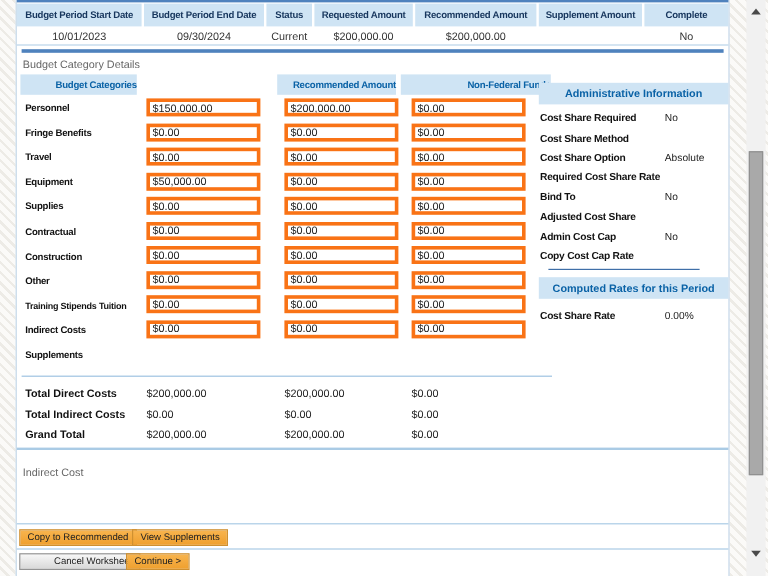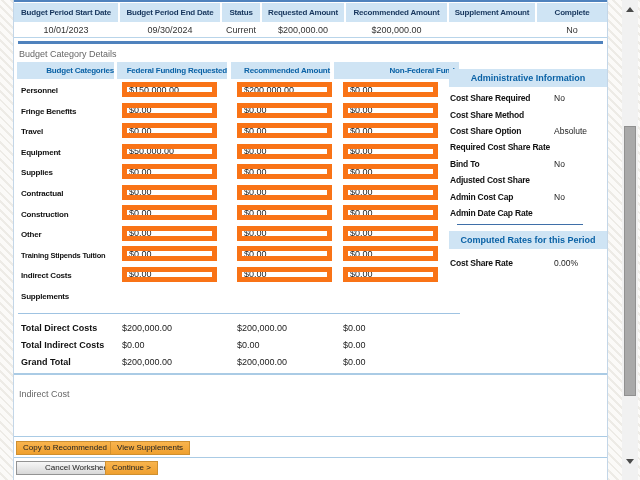--- a/index.html
+++ b/index.html
@@ -39,21 +39,21 @@
   }
   .ch1{left:0;width:97px;} .ch2{left:100px;width:110px;} .ch3{left:214px;width:99px;} .ch4{left:317px;width:125px;}
   .cat-rows{top:80px;left:3px;width:425px;}
   .cat-row{position:relative;height:20.56px;}
   .cat-label{
     position:absolute;left:4px;top:50%;transform:translateY(-50%);
     font-size:8px;font-weight:bold;color:#111;white-space:nowrap;letter-spacing:-0.2px;
   }
   .cat-input{
     position:absolute;top:2px;height:15px;width:95px;box-sizing:border-box;
-    border:5px solid #f97316;background:#fff;font-family:"Liberation Sans",sans-serif;
+    border:3px solid #f97316;background:#fff;font-family:"Liberation Sans",sans-serif;
     font-size:9px;color:#222;padding:0 2px;border-radius:0;
   }
   .ci1{left:105px;} .ci2{left:220px;} .ci3{left:326px;}
   .sub-line{top:313px;left:4px;width:442px;height:1px;background:#9fc3e2;}
   
   .totals{top:319px;left:0;width:446px;}
   .tot-row{position:relative;height:17.2px;}
   .tot-label{position:absolute;left:7px;top:50%;transform:translateY(-50%);font-size:9px;font-weight:bold;color:#111;white-space:nowrap;}
   .tot-val{position:absolute;top:50%;transform:translateY(-50%);font-size:9px;color:#222;white-space:nowrap;}
   .tv1{left:108px;} .tv2{left:223px;} .tv3{left:329px;}
@@ -120,21 +120,20 @@
     <div class="cell w6"></div>
     <div class="cell w7">No</div>
   </div>
   <div class="abs thin-line"></div>
   <div class="abs thick-line"></div>
 
   <div class="abs section-label" id="bcd-label">Budget Category Details</div>
 
   <div class="abs cat-head">
     <div class="cell ch1">Budget Categories</div>
-    <div class="cell ch2">Federal Funding Requested</div>
     <div class="cell ch3">Recommended Amount</div>
     <div class="cell ch4">Non-Federal Funds</div>
   </div>
 
   <div class="abs cat-rows">
     <div class="cat-row">
       <span class="cat-label">Personnel</span>
       <input class="cat-input ci1" value="$150,000.00" style="">
       <input class="cat-input ci2" value="$200,000.00" style="">
       <input class="cat-input ci3" value="$0.00" style="">
@@ -247,21 +246,21 @@
     </div>
     <div class="info-row">
       <span class="info-label">Adjusted Cost Share</span>
       <span class="info-val"></span>
     </div>
     <div class="info-row">
       <span class="info-label">Admin Cost Cap</span>
       <span class="info-val">No</span>
     </div>
     <div class="info-row">
-      <span class="info-label">Admin Date Cap Rate</span>
+      <span class="info-label">Copy Cost Cap Rate</span>
       <span class="info-val"></span>
     </div>
   </div>
   <div class="abs admin-div"></div>
 
   <div class="panel-title" id="computed-title">Computed Rates for this Period</div>
   <div class="abs computed-rows">
     <div class="info-row">
       <span class="info-label">Cost Share Rate</span>
       <span class="info-val">0.00%</span>

